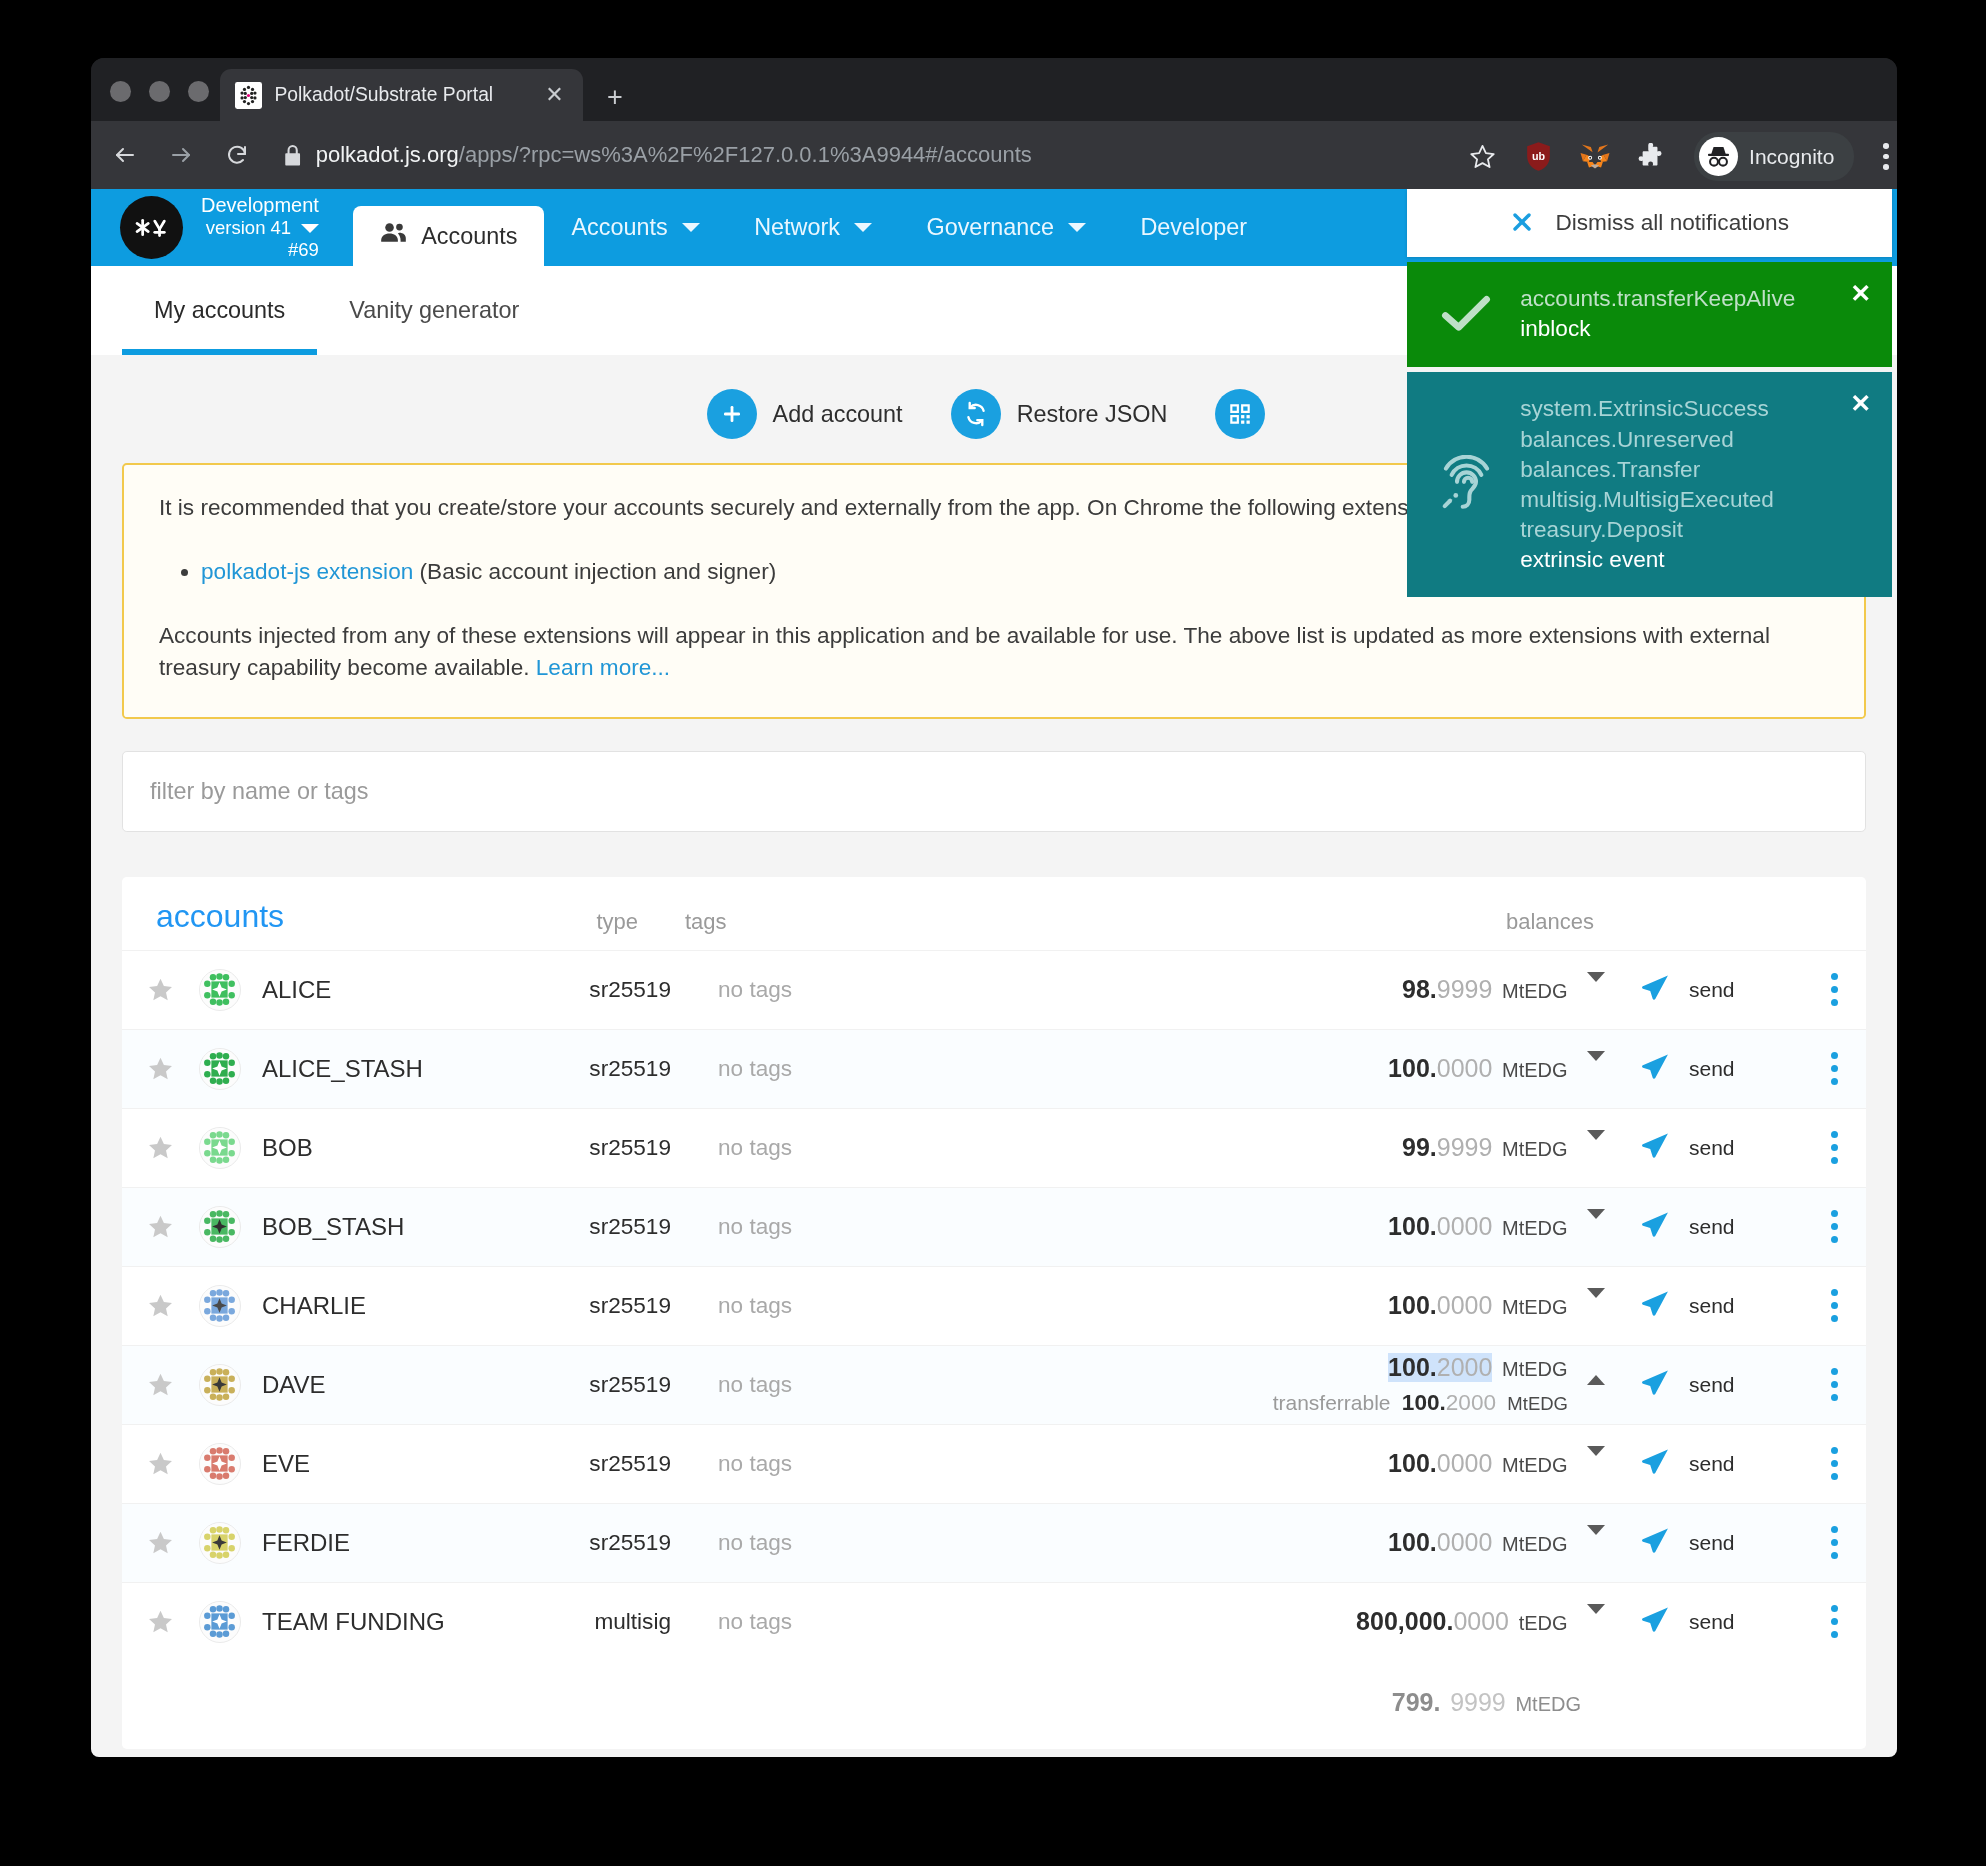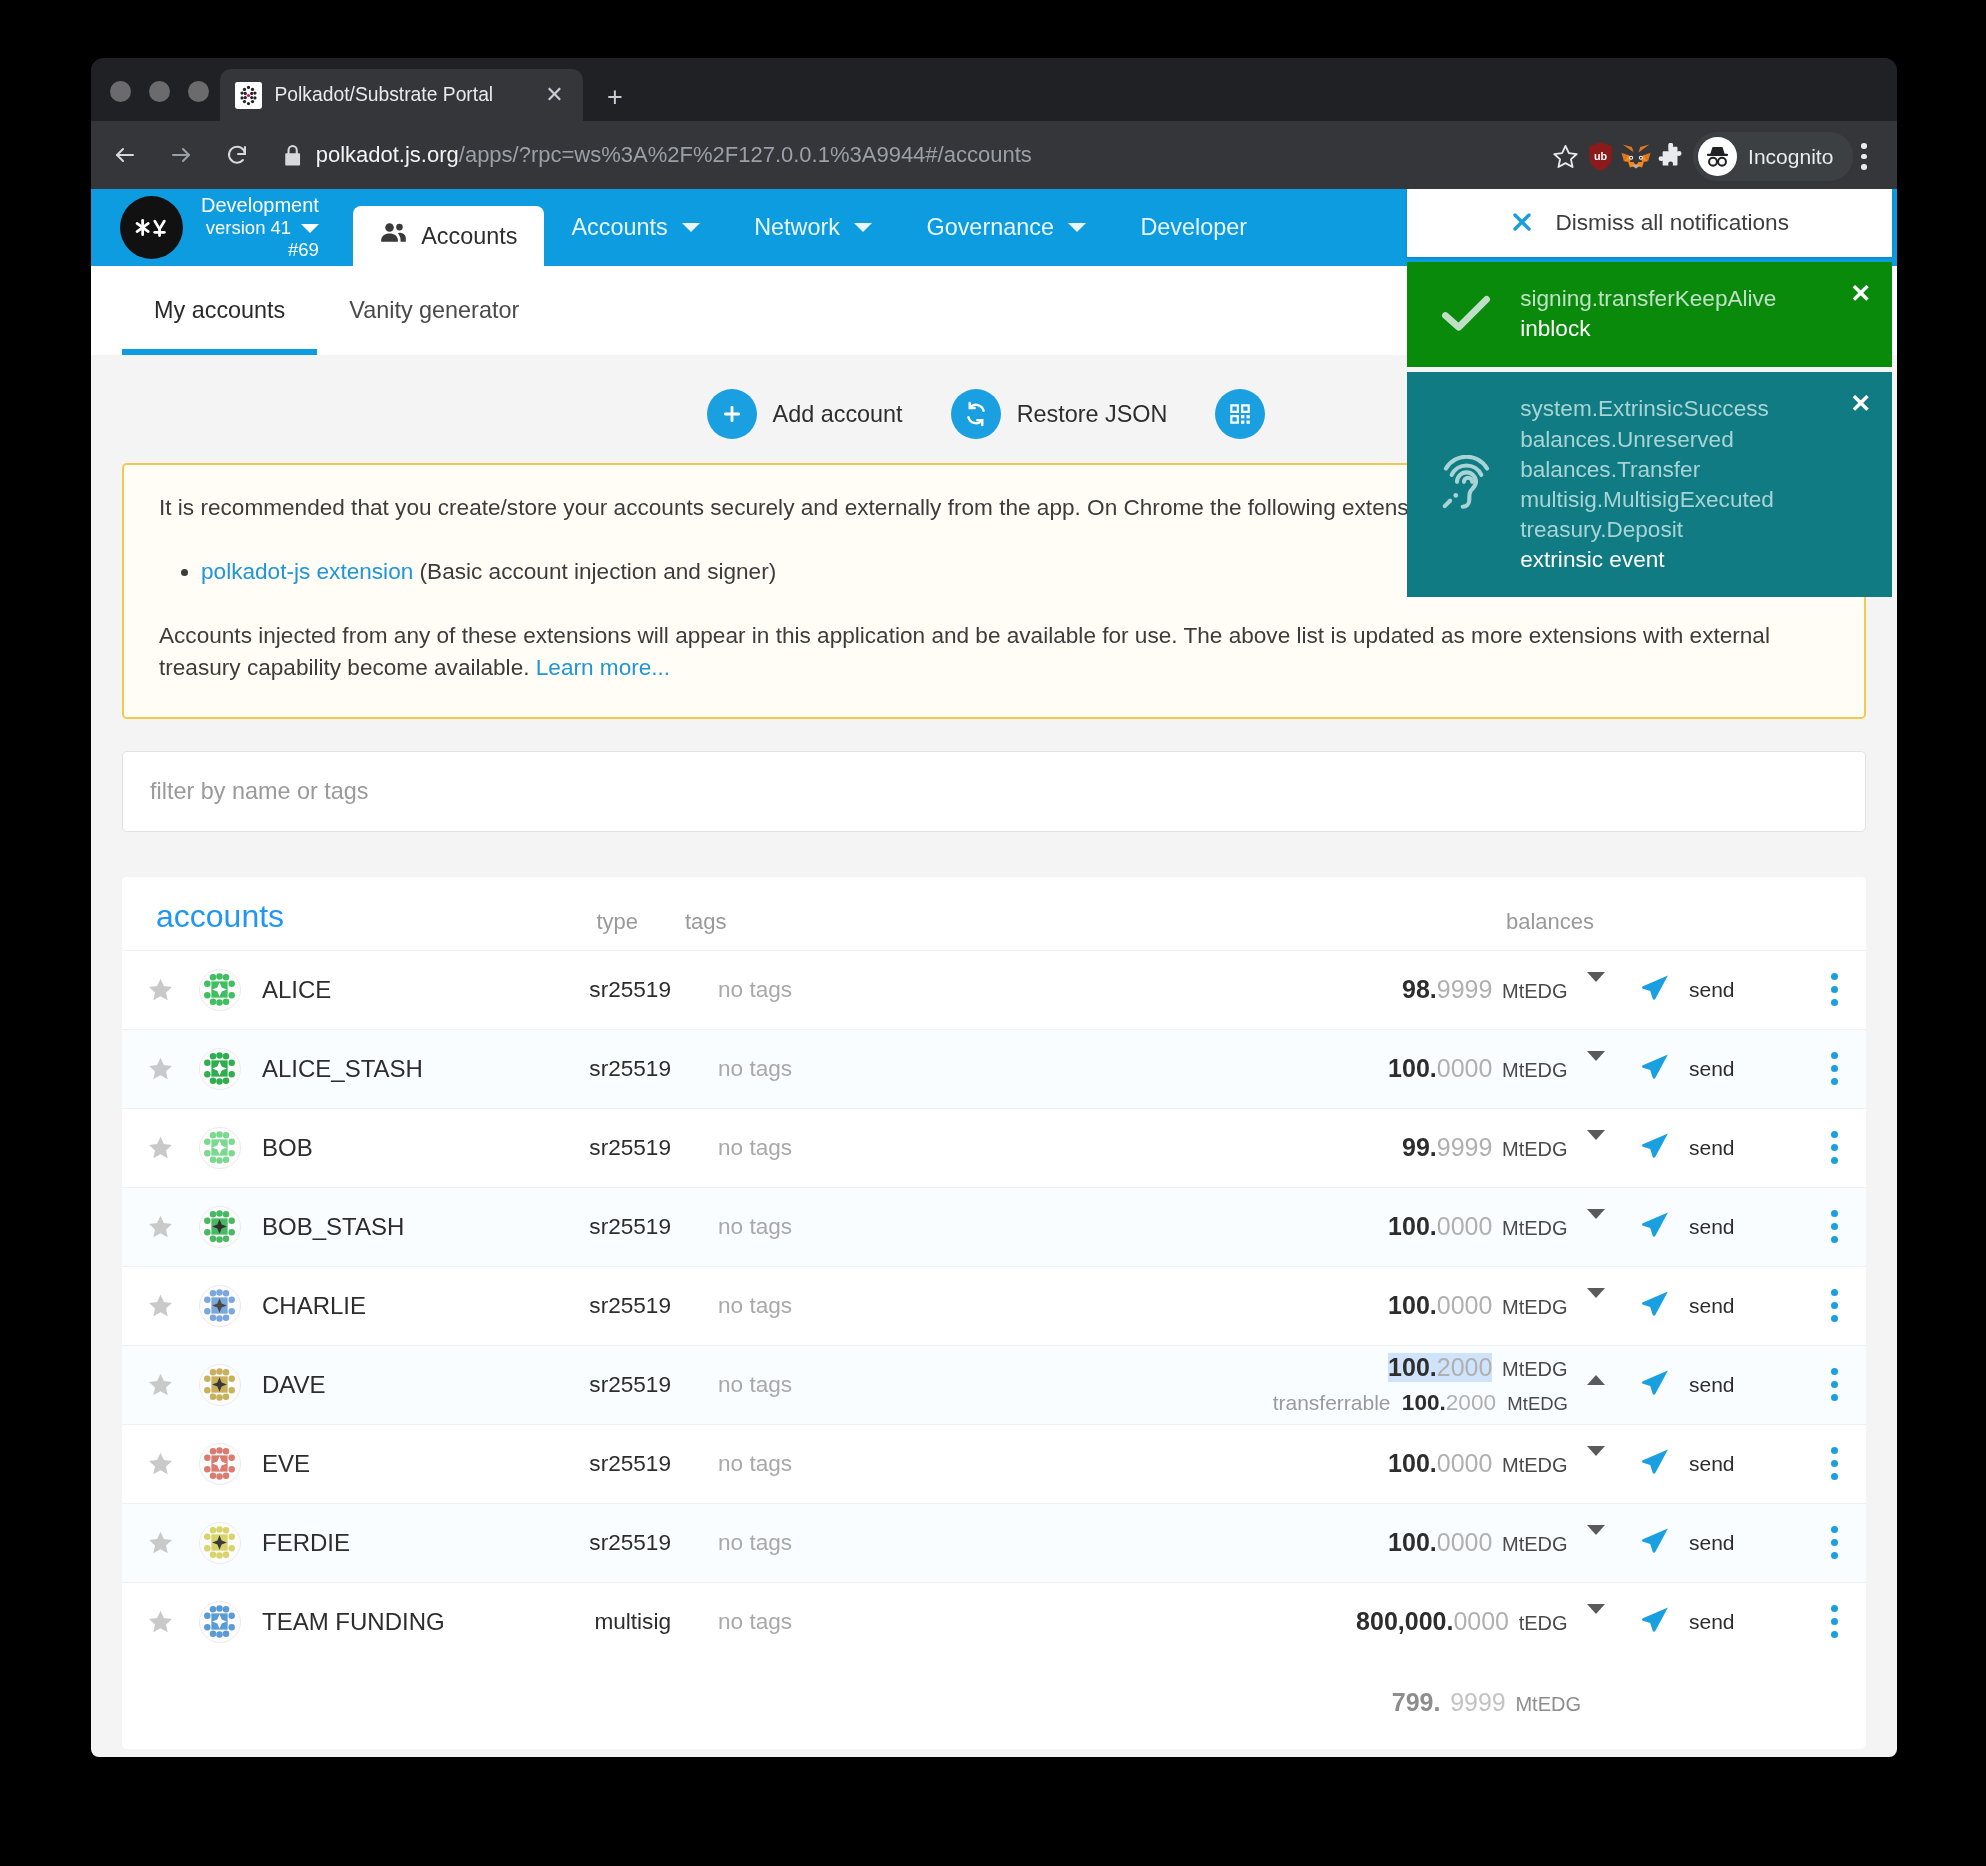--- a/index.html
+++ b/index.html
@@ -37,21 +37,21 @@
   .tab-close { color: #c9ccd0; font-size: 22px; line-height: 1; flex: none; padding: 0 4.8px; }
   .tab-new { position: absolute; left: 516px; top: 26px; color: #c9ccd0; font-size: 27px; line-height: 1; }
 
   .omnibar { position: relative; height: 68px; background: #35363a; display: flex; align-items: center; }
   .nav-btns { display: flex; align-items: center; gap: 0; padding-left: 6.4px; }
   .nav-btn { width: 56px; height: 48px; display: flex; align-items: center; justify-content: center; color: #d6d8db; }
   .nav-btn svg { display: block; }
   .lock-wrap { margin-left: 18px; margin-right: 13px; display: flex; align-items: center; }
   .url { font-size: 22px; color: #f1f3f4; white-space: nowrap; }
   .url .dim { color: #9aa0a6; }
-  .omni-right { position: absolute; right: 30px; top: 0; height: 71px; display: flex; align-items: center; }
+  .omni-right { position: absolute; right: 8px; top: 0; height: 71px; display: flex; align-items: center; gap: 21px; }
   .omni-icon { display: flex; align-items: center; justify-content: center; width: 35px; height: 35px; }
   .incognito-pill {
     display: flex; align-items: center; gap: 11.3px; background: #3c4043;
     border-radius: 24px; padding: 4.8px 19.3px 4.8px 4.8px; margin-left: 4.8px;
   }
   .incognito-pill .badge {
     width: 39px; height: 39px; border-radius: 50%; background: #fff;
     display: flex; align-items: center; justify-content: center;
   }
   .incognito-pill .label { color: #e8eaed; font-size: 21px; }
@@ -922,21 +922,21 @@
       </div>
 
       <div class="notif green">
         <span class="x">✕</span>
         <span class="ico">
           <svg width="50" height="40" viewBox="0 0 34 26" fill="none" stroke="#bfe0c7" stroke-width="4.6" stroke-linecap="round" stroke-linejoin="round">
                 <polyline points="3,14 12,22 31,3"></polyline>
               </svg>
         </span>
         <span class="body">
-          <div class="dimline">signing.transferKeepAlive</div>
+          <div class="dimline">accounts.transferKeepAlive</div>
           <div class="strong">inblock</div>
         </span>
       </div>
 
       <div class="notif teal">
         <span class="x">✕</span>
         <span class="ico">
           <svg width="55" height="60" viewBox="0 0 34 38" fill="none" stroke="#a8d4d6" stroke-width="2.6" stroke-linecap="round">
             <path d="M11 17a6 6 0 0 1 12 0c0 3-2.6 4.4-3.6 6.2-.8 1.4-.6 3.4-.6 5.2 0 2.6-1.8 4.4-4.2 4.4"></path>
             <path d="M15.4 17a2.6 2.6 0 0 1 5.2 0"></path>

